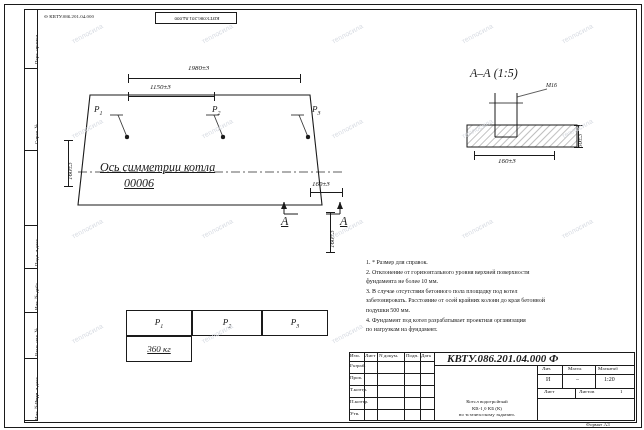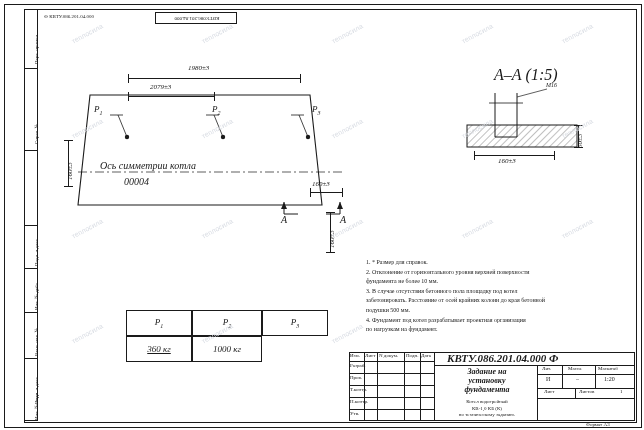--- a/index.html
+++ b/index.html
@@ -8,22 +8,22 @@
   .abs{position:absolute;}
   .ln{position:absolute;background:#1a1a1a;}
   .hline{height:1px;}
   .vline{width:1px;}
   .frame-outer{position:absolute;left:4px;top:4px;width:636px;height:422px;border:1px solid #1a1a1a;}
   .frame-inner{position:absolute;left:24px;top:9px;width:611px;height:412px;border:1.3px solid #1a1a1a;}
   .txt{position:absolute;white-space:nowrap;}
   .rot{transform-origin:0 0;}
   .tiny{font-size:5px;}
   .small{font-size:6px;}
-  .med{font-size:10px;}
-  .big{font-size:16px;margin-left:24px;}
+  .med{font-size:12px;text-decoration:underline;}
+  .big{font-size:12px;}
   .dim{font-size:7px;font-style:italic;}
   .wm{position:absolute;color:#d8dce3;font-size:7px;transform:rotate(-28deg);transform-origin:center;white-space:nowrap;pointer-events:none;font-family:"Liberation Sans",sans-serif;}
   .cell-b{position:absolute;border:1px solid #1a1a1a;box-sizing:border-box;}
   .center{display:flex;align-items:center;justify-content:center;text-align:center;}
   .tbl-txt{font-size:9px;font-style:italic;}
 </style>
 </head>
 <body>
 
 <div id="sheet">
@@ -58,21 +58,21 @@
   </svg>
 
   <div class="ln hline" style="left:128px;top:78px;width:172px;"></div>
   <div class="ln vline" style="left:128px;top:74px;height:9px;"></div>
   <div class="ln vline" style="left:300px;top:74px;height:9px;"></div>
   <div class="txt dim" style="left:188px;top:64px;">1980±3</div>
 
   <div class="ln hline" style="left:128px;top:96px;width:86px;"></div>
   <div class="ln vline" style="left:128px;top:92px;height:9px;"></div>
   <div class="ln vline" style="left:214px;top:92px;height:9px;"></div>
-  <div class="txt dim" style="left:150px;top:83px;">2079±3</div>
+  <div class="txt dim" style="left:150px;top:83px;">1150±3</div>
 
   <div class="ln vline" style="left:68px;top:140px;height:46px;"></div>
   <div class="ln hline" style="left:64px;top:140px;width:9px;"></div>
   <div class="ln hline" style="left:64px;top:186px;width:9px;"></div>
   <div class="txt dim rot" style="left:66px;top:180px;transform:rotate(-90deg);">160±3</div>
 
   <svg class="abs" style="left:90px;top:95px;width:280px;height:60px;">
     <circle cx="37" cy="42" r="2.2" fill="#1a1a1a"></circle>
     <line x1="37" y1="42" x2="28" y2="20" stroke="#1a1a1a" stroke-width="0.8"></line>
     <line x1="20" y1="20" x2="33" y2="20" stroke="#1a1a1a" stroke-width="0.8"></line>
@@ -87,21 +87,21 @@
   </svg>
 
   <div class="txt" style="left:94px;top:104px;font-size:9px;font-style:italic;"><span>P</span><sub style="font-size:6px;">1</sub></div>
   <div class="txt" style="left:212px;top:104px;font-size:9px;font-style:italic;"><span>P</span><sub style="font-size:6px;">2</sub></div>
   <div class="txt" style="left:312px;top:104px;font-size:9px;font-style:italic;"><span>P</span><sub style="font-size:6px;">3</sub></div>
 
   <svg class="abs" style="left:78px;top:160px;width:280px;height:20px;">
     <line x1="0" y1="12" x2="265" y2="12" stroke="#1a1a1a" stroke-width="0.7" stroke-dasharray="9,3,2,3"></line>
   </svg>
   <div class="txt med" style="left:100px;top:160px;font-style:italic;">Ось симметрии котла</div>
-  <div class="txt med" style="left:124px;top:176px;font-style:italic;">00004</div>
+  <div class="txt med" style="left:124px;top:176px;font-style:italic;">00006</div>
 
   <div class="ln hline" style="left:310px;top:192px;width:32px;"></div>
   <div class="ln vline" style="left:310px;top:188px;height:9px;"></div>
   <div class="ln vline" style="left:342px;top:188px;height:9px;"></div>
   <div class="txt dim" style="left:312px;top:180px;">160±3</div>
 
   <svg class="abs" style="left:278px;top:200px;width:80px;height:30px;">
     <line x1="6" y1="14" x2="6" y2="2" stroke="#1a1a1a" stroke-width="1"></line>
     <polygon points="6,2 3,9 9,9" fill="#1a1a1a"></polygon>
     <line x1="6" y1="14" x2="20" y2="14" stroke="#1a1a1a" stroke-width="1"></line>
@@ -161,23 +161,20 @@
     </div>
   </div>
   <div class="cell-b" style="left:262px;top:310px;width:66px;height:26px;">
     <div class="center" style="width:100%;height:100%;">
       <span class="tbl-txt"><span>P</span><sub style="font-size:6px;">3</sub></span>
     </div>
   </div>
 
   <div class="cell-b center" style="left:126px;top:336px;width:66px;height:26px;text-decoration:underline;">
     <span class="tbl-txt">360 кг</span>
-  </div>
-  <div class="cell-b center" style="left:192px;top:336px;width:70px;height:26px;">
-    <span class="tbl-txt">1000 кг</span>
   </div>
 
   <div class="abs" style="left:366px;top:258px;width:265px;">
     <div class="small" style="line-height:9.6px;">1. * Размер для справок.</div>
     <div class="small" style="line-height:9.6px;">2. Отклонение от горизонтального уровня верхней поверхности</div>
     <div class="small" style="line-height:9.6px;">фундамента не более 10 мм.</div>
     <div class="small" style="line-height:9.6px;">3. В случае отсутствия бетонного пола площадку под котел</div>
     <div class="small" style="line-height:9.6px;">забетонировать. Расстояние от осей крайних колонн до края бетонной</div>
     <div class="small" style="line-height:9.6px;">подушки 500 мм.</div>
     <div class="small" style="line-height:9.6px;">4. Фундамент под котел разрабатывает проектная организация</div>
@@ -205,25 +202,20 @@
 
   <div class="txt tiny" style="left:350px;top:363px;">Разраб.</div>
   <div class="txt tiny" style="left:350px;top:375px;">Пров.</div>
   <div class="txt tiny" style="left:350px;top:387px;">Т.контр.</div>
   <div class="txt tiny" style="left:350px;top:399px;">Н.контр.</div>
   <div class="txt tiny" style="left:350px;top:411px;">Утв.</div>
 
   <div class="ln hline" style="left:435px;top:365px;width:200px;"></div>
   <div class="txt" style="left:447px;top:352px;font-size:11px;font-style:italic;font-weight:bold;">КВТУ.086.201.04.000 Ф</div>
 
-  <div class="abs" style="left:437px;top:367px;width:100px;text-align:center;">
-    <div style="font-size:8px;font-style:italic;font-weight:bold;line-height:9px;">Задание на</div>
-    <div style="font-size:8px;font-style:italic;font-weight:bold;line-height:9px;">установку</div>
-    <div style="font-size:8px;font-style:italic;font-weight:bold;line-height:9px;">фундамента</div>
-  </div>
   <div class="abs" style="left:437px;top:399px;width:100px;text-align:center;">
     <div class="tiny" style="line-height:6.5px;">Котел водогрейный</div>
     <div class="tiny" style="line-height:6.5px;">КВ-1,0 КБ (К)</div>
     <div class="tiny" style="line-height:6.5px;">по техническому заданию.</div>
   </div>
 
   <div class="ln vline" style="left:537px;top:365px;height:56px;"></div>
   <div class="ln hline" style="left:537px;top:374px;width:98px;"></div>
   <div class="ln hline" style="left:537px;top:388px;width:98px;"></div>
   <div class="ln vline" style="left:562px;top:365px;height:23px;"></div>

